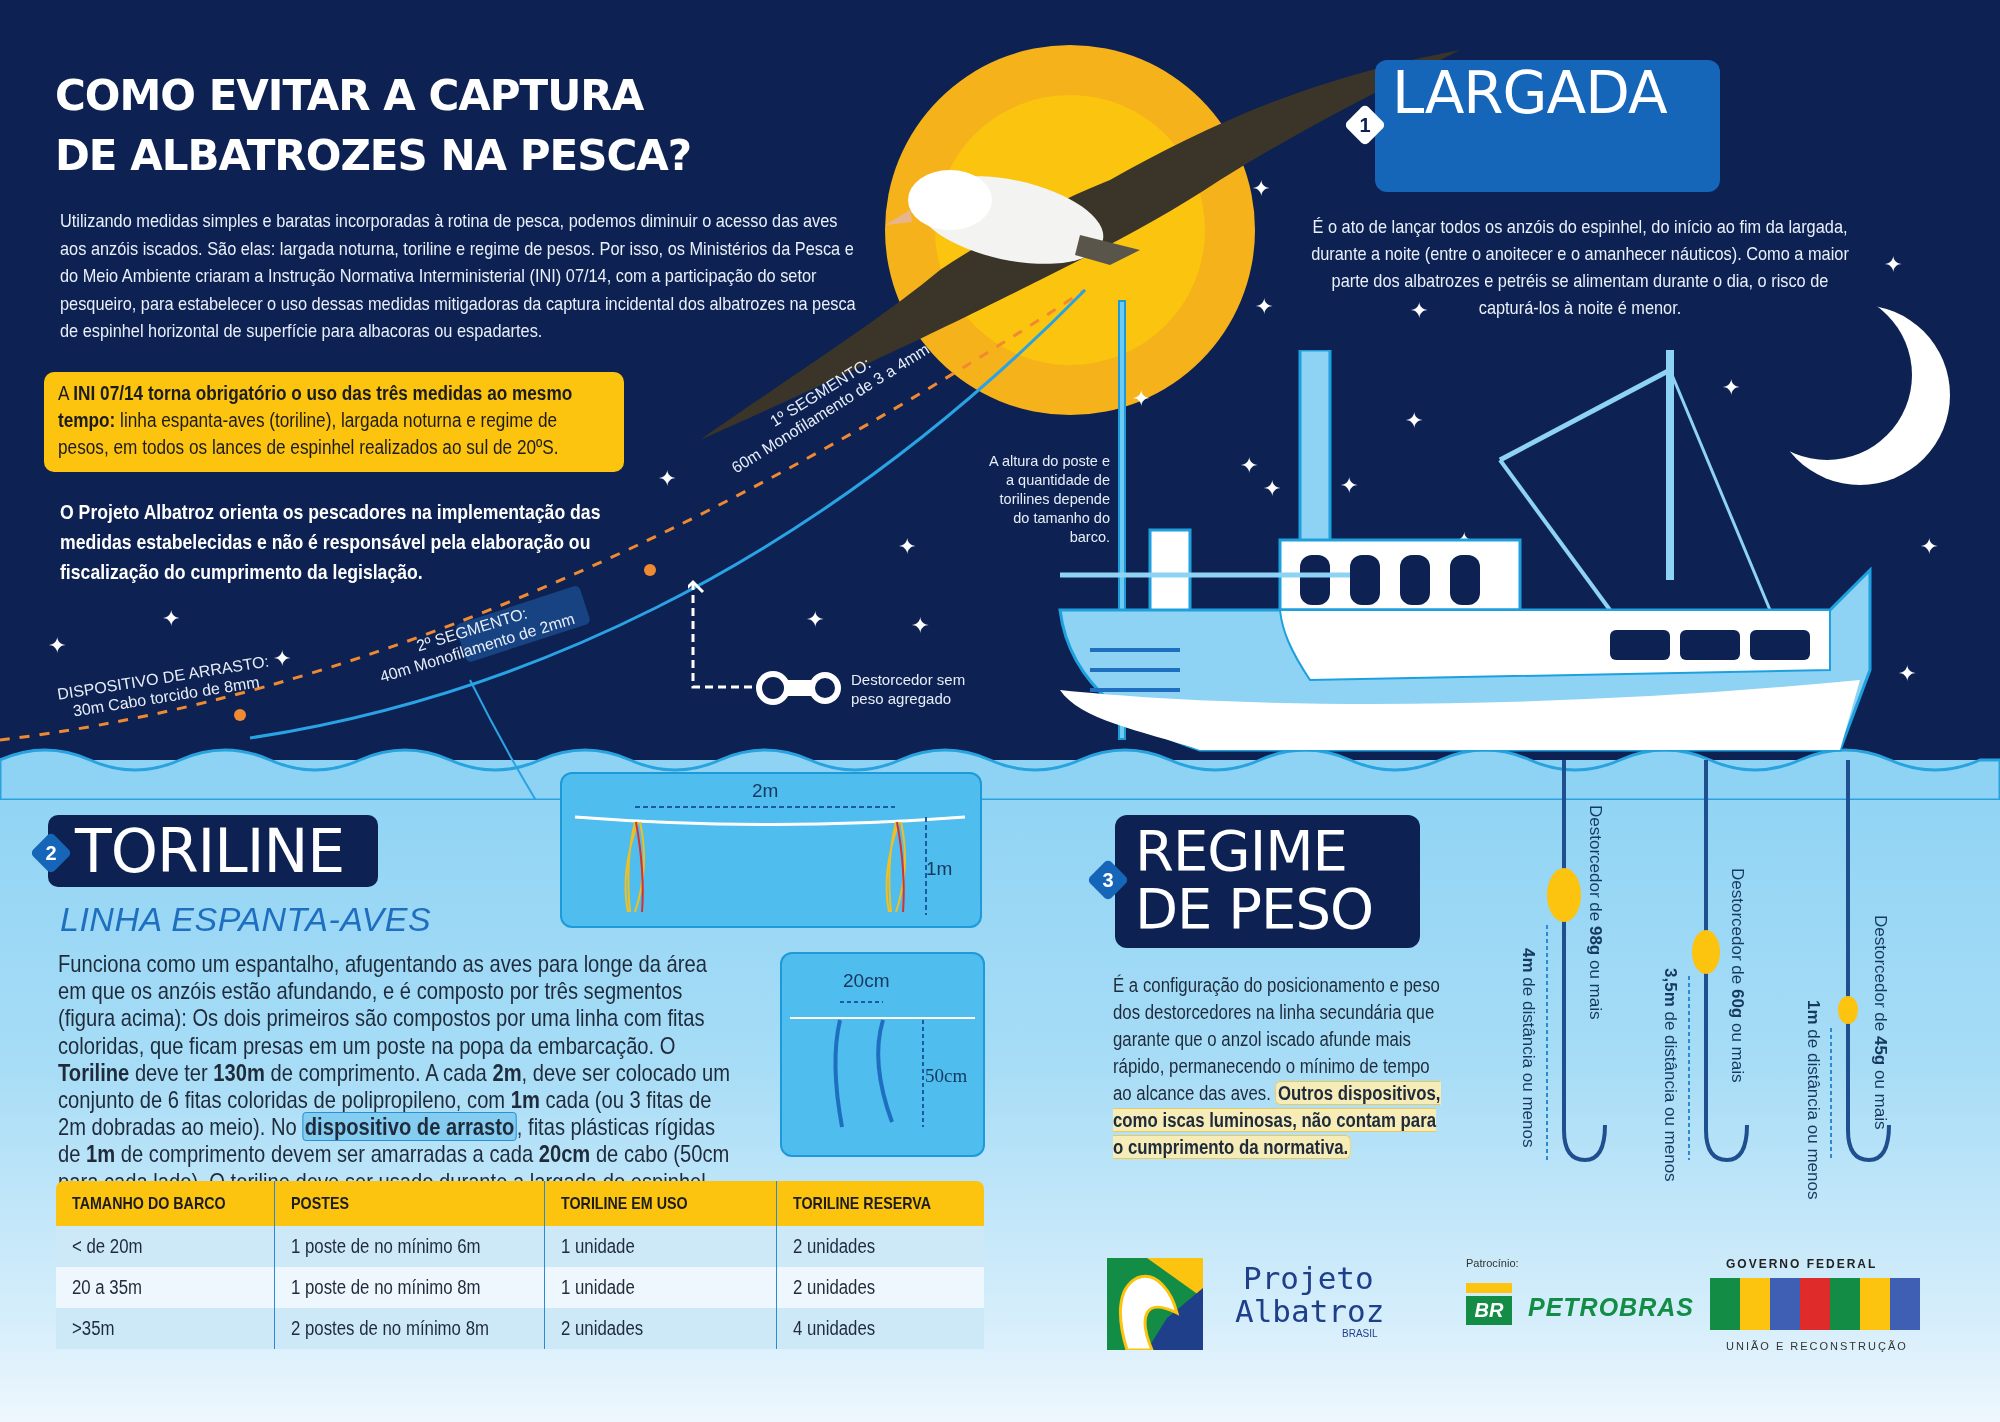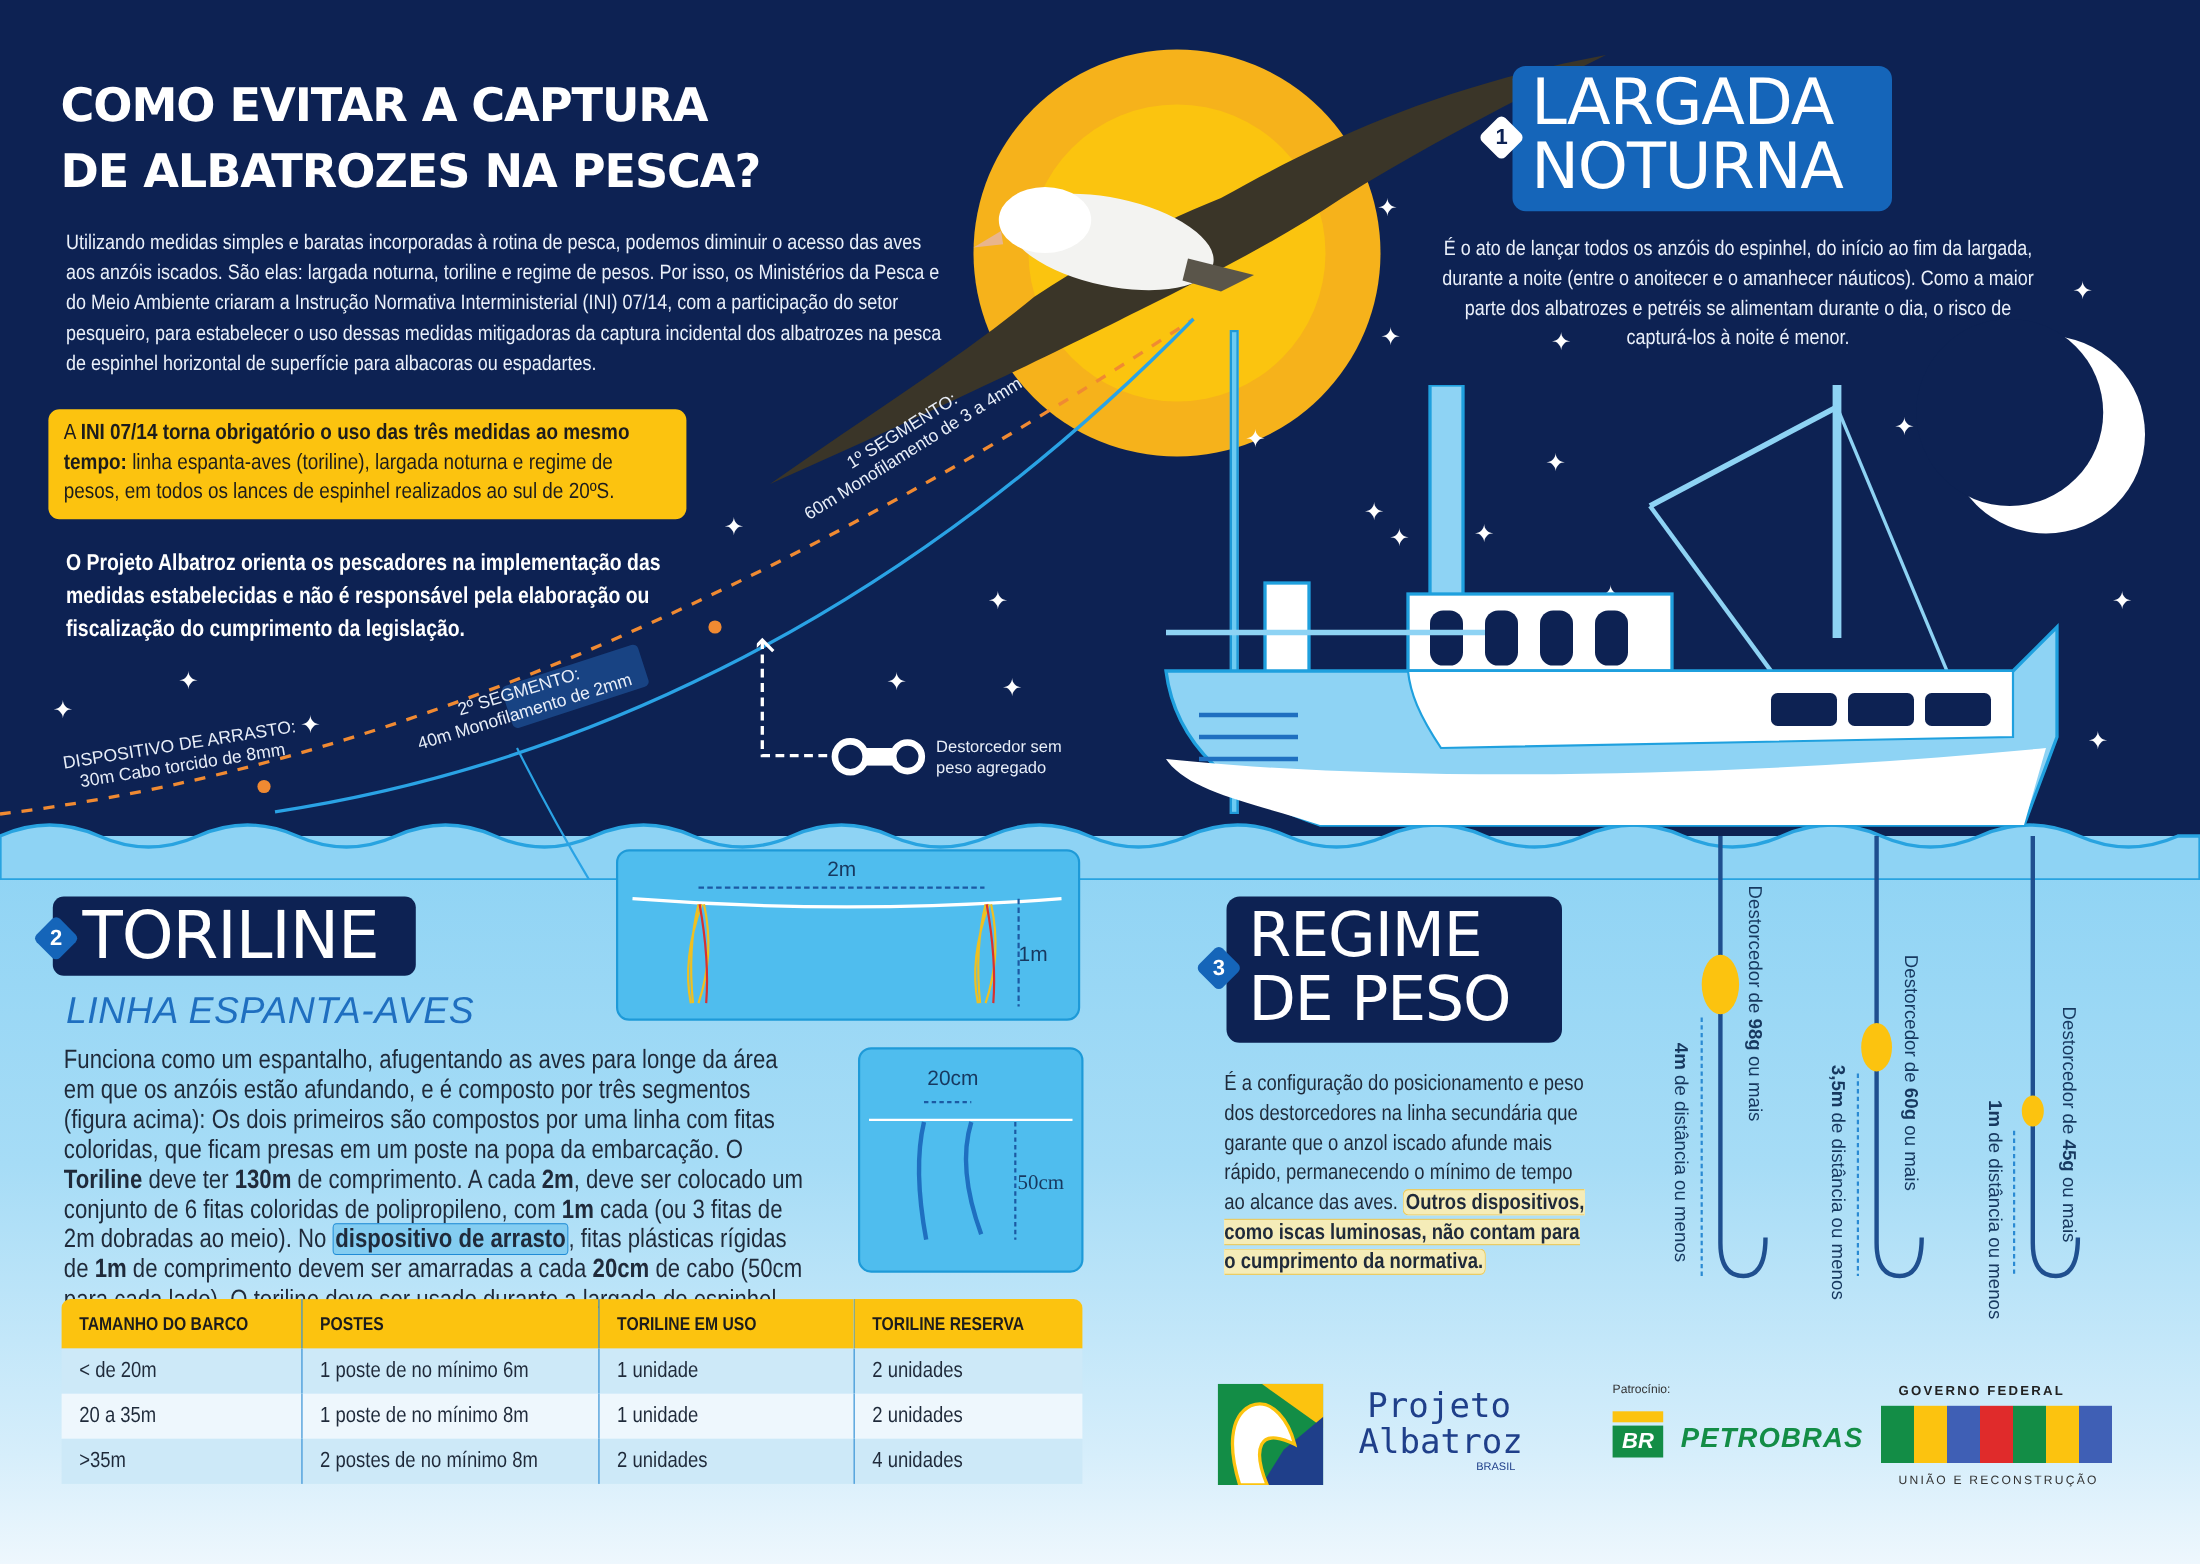--- a/index.html
+++ b/index.html
@@ -193,32 +193,32 @@
     <div>60m Monofilamento de 3 a 4mm</div>
   </div>
   <div class="annot" style="left:372px;top:650px;transform:rotate(-17deg);transform-origin:left top;text-align:center;">
     <div>2º SEGMENTO:</div>
     <div>40m Monofilamento de 2mm</div>
   </div>
   <div class="annot" style="left:56px;top:685px;transform:rotate(-9deg);transform-origin:left top;text-align:center;">
     <div>DISPOSITIVO DE ARRASTO:</div>
     <div>30m Cabo torcido de 8mm</div>
   </div>
+  <div class="annot" style="left:985px;top:452px;width:125px;text-align:right;font-size:14.5px;">A altura do poste e a quantidade de torilines depende do tamanho do barco.</div>
   <div class="annot" style="left:851px;top:670px;font-size:15px;">
     <div>Destorcedor sem</div>
     <div>peso agregado</div>
   </div>
 
   <div class="sec1-box"></div>
   <div class="badge-num" style="left:1350px;top:110px;">
       <span style="color:#0d2253">1</span>
     </div>
   <div class="sec1-title">
     <div>LARGADA</div>
-    <div>NOTURNA</div>
   </div>
   <div class="sec1-text">
       <div class="inner">É o ato de lançar todos os anzóis do espinhel, do início ao fim da largada, durante a noite (entre o anoitecer e o amanhecer náuticos). Como a maior parte dos albatrozes e petréis se alimentam durante o dia, o risco de capturá-los à noite é menor.</div>
     </div>
 
   <div class="dbox" style="left:560px;top:772px;width:422px;height:156px;"></div>
   <svg style="position:absolute;left:560px;top:772px;width:422px;height:156px" viewBox="0 0 422 156">
     <path d="M15,45 Q210,60 405,45" stroke="#fff" stroke-width="3" fill="none"></path>
     <line x1="75" y1="35" x2="335" y2="35" stroke="#1c5aa3" stroke-width="2" stroke-dasharray="5,3"></line>
     <path d="M75,50 Q65,90 70,140 M80,50 Q90,95 75,140 M78,50 Q60,100 68,140" stroke="#f0c020" stroke-width="2" fill="none"></path>

